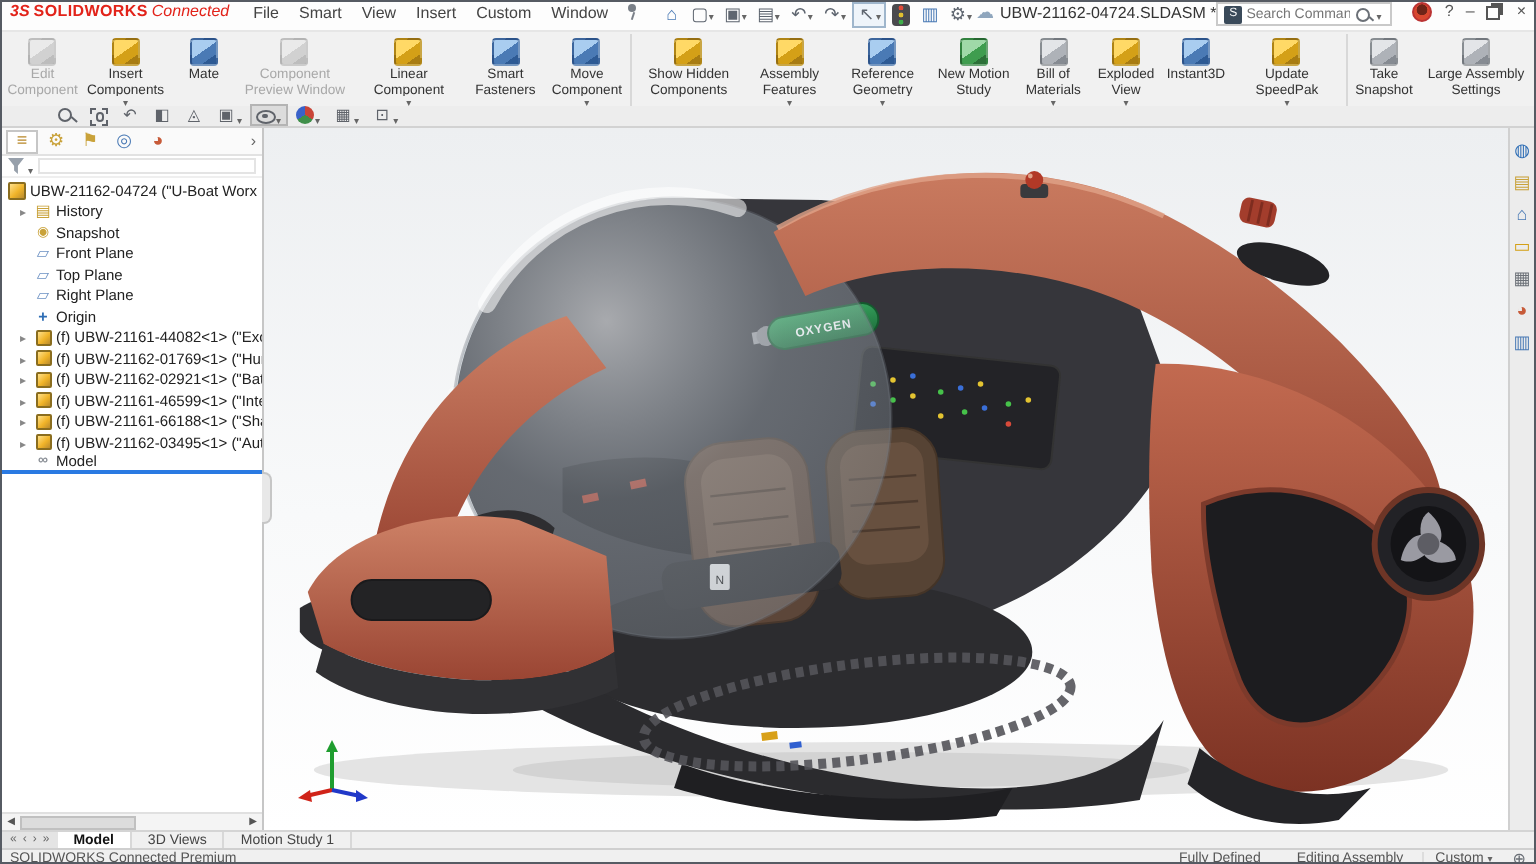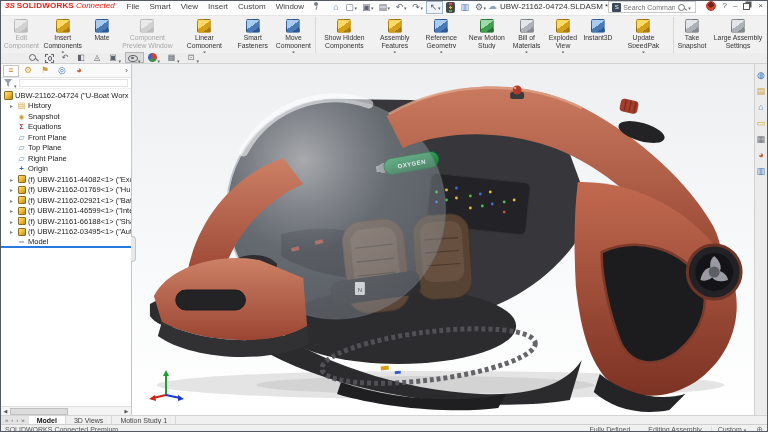--- a/index.html
+++ b/index.html
@@ -419,25 +419,20 @@
               <span>History</span>
             </div>
 
             <div class="titem">
               <span class="tarrow hide"></span>
               <span class="ticon ic-sensors">◉</span>
               <span>Snapshot</span>
             </div>
 
 
-            <div class="titem">
-              <span class="tarrow hide"></span>
-              <span class="ticon ic-equations">Σ</span>
-              <span>Equations</span>
-            </div>
 
             <div class="titem">
               <span class="tarrow hide"></span>
               <span class="ticon ic-plane">▱</span>
               <span>Front Plane</span>
             </div>
 
             <div class="titem">
               <span class="tarrow hide"></span>
               <span class="ticon ic-plane">▱</span>

